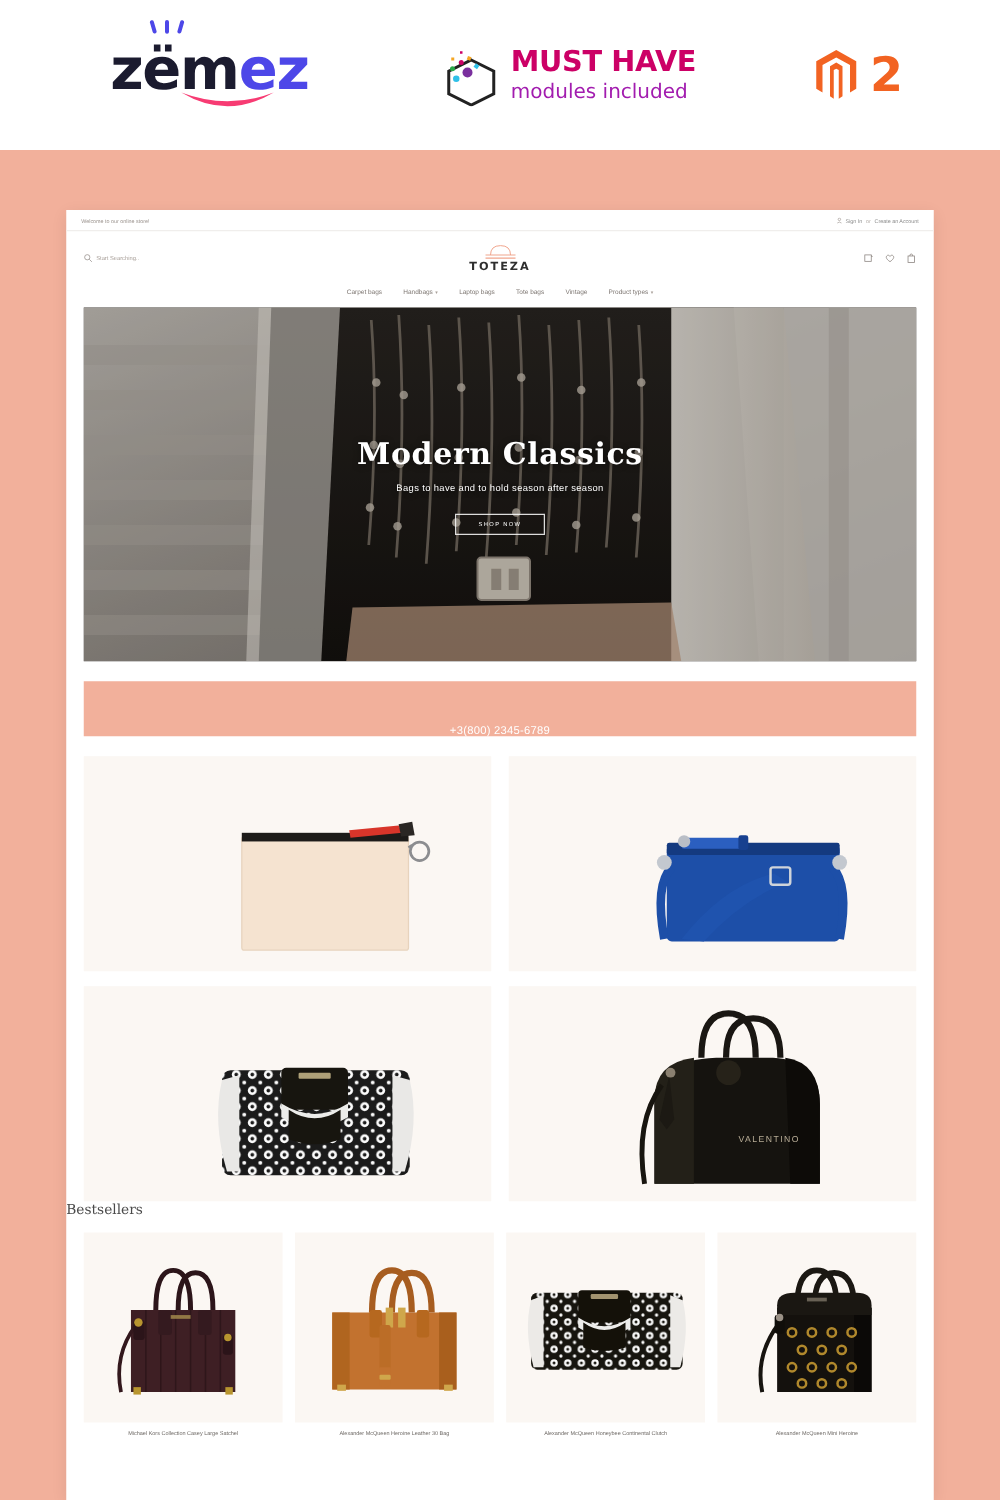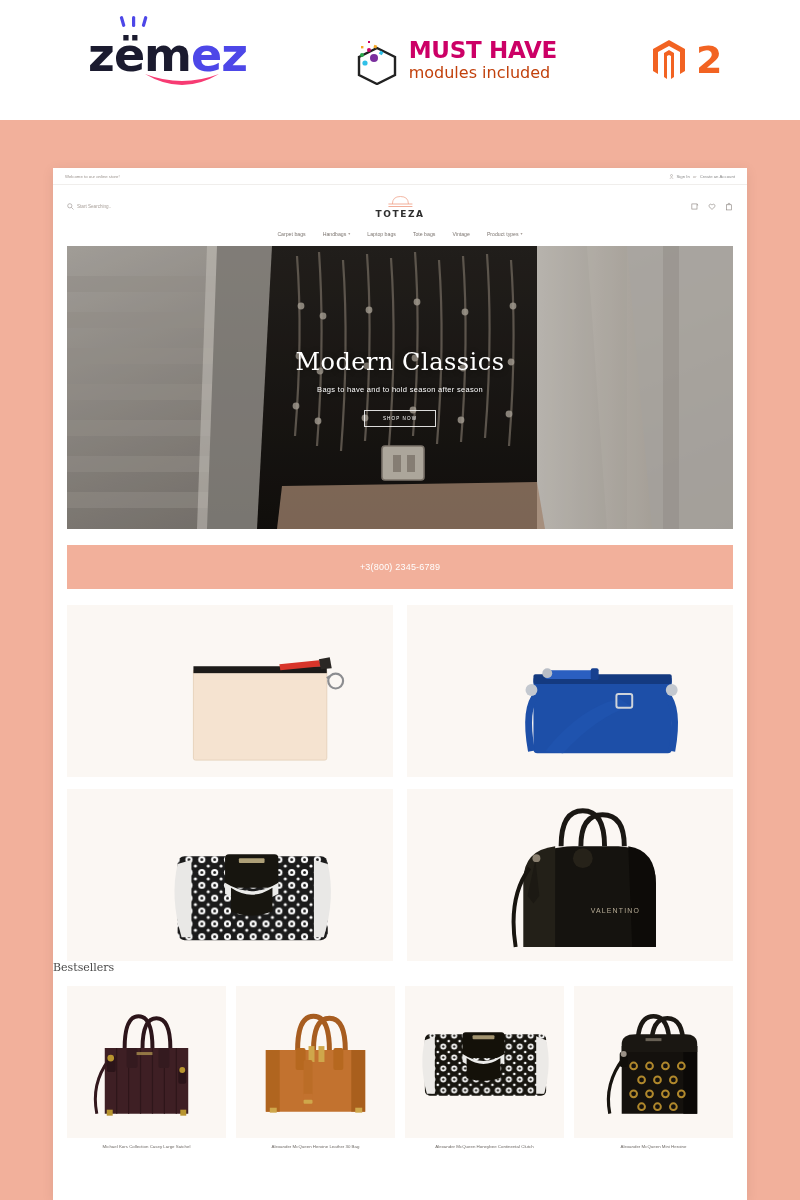--- a/index.html
+++ b/index.html
@@ -71,21 +71,21 @@
   .mh-title {
     font-family: "DejaVu Sans", sans-serif;
     font-size: 23px;
     font-weight: 700;
     color: #cc0066;
     letter-spacing: -0.3px;
   }
   .mh-sub {
     font-family: "DejaVu Sans", sans-serif;
     font-size: 16px;
-    color: #c2410c;
+    color: #a21caf;
     margin-top: 3px;
   }
 
   
   .magento-logo { display: flex; align-items: center; gap: 8px; }
   .mg-mark { width: 34px; height: 42px; }
   .mg-word {
     font-family: "Liberation Sans", sans-serif;
     font-size: 29px;
     color: #2b2b2b;
@@ -210,21 +210,21 @@
     display: flex;
     flex-direction: column;
     align-items: center;
     justify-content: center;
     color: #fff;
     text-align: center;
   }
   .hero-title {
     font-family: "DejaVu Serif", serif;
     font-size: 24px;
-    font-weight: 400;
+    font-weight: 700;
     letter-spacing: 0.5px;
     text-shadow: 0 1px 6px rgba(0,0,0,0.45);
   }
   .hero-sub {
     font-size: 7.5px;
     margin-top: 9px;
     letter-spacing: 0.3px;
     text-shadow: 0 1px 4px rgba(0,0,0,0.5);
   }
   .hero-btn {
@@ -245,21 +245,21 @@
     gap: 12px;
     margin: 16px 14px 0 14px;
   }
   .svc {
     flex: 1;
     height: 44px;
     background: #f2b09b;
     display: flex;
     flex-direction: column;
     align-items: center;
-    justify-content: center;
+    justify-content: flex-end;
     color: #ffffff;
     cursor: pointer;
   }
   .svc-main { font-size: 9px; letter-spacing: 0.2px; }
   .svc-sub { font-size: 4.2px; margin-top: 2px; opacity: 0.95; }
 
   
   .cats {
     display: grid;
     grid-template-columns: 1fr 1fr;

